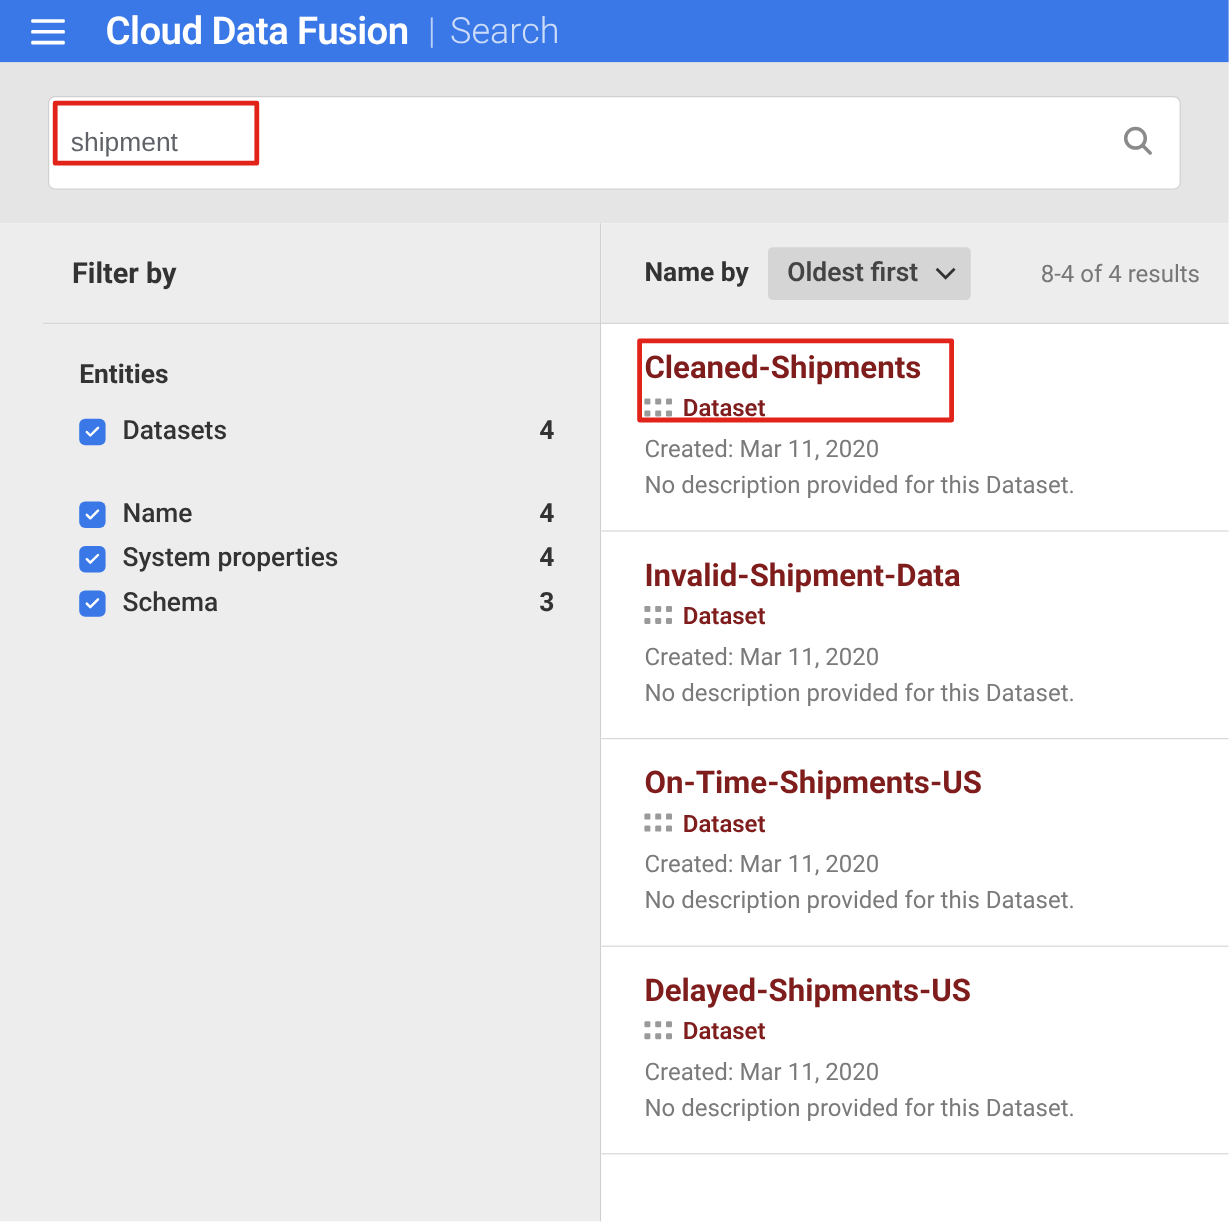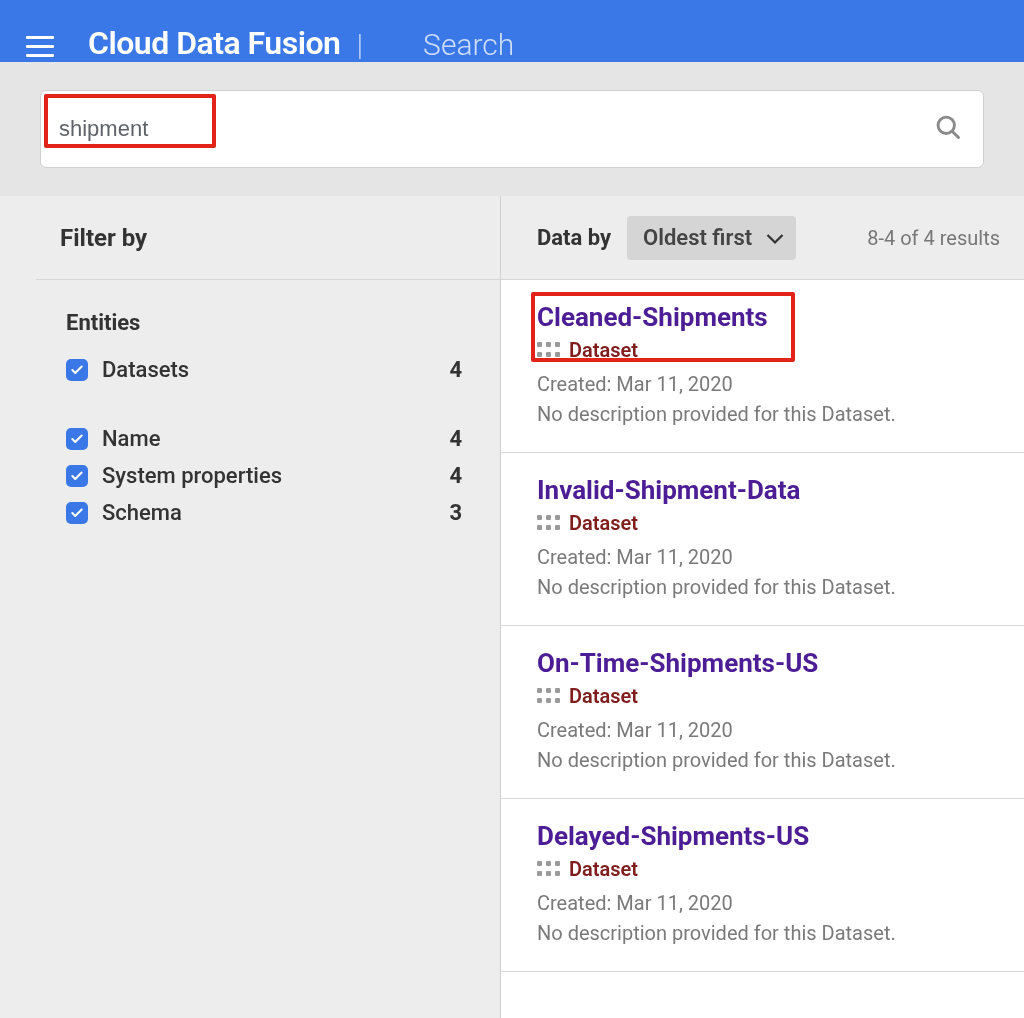--- a/index.html
+++ b/index.html
@@ -2,23 +2,23 @@
 <html><head>
 <meta charset="utf-8">
 <style>
   * { box-sizing: border-box; margin: 0; padding: 0; }
   html, body { width: 1024px; height: 1018px; font-family: -apple-system, BlinkMacSystemFont, "Segoe UI", Roboto, "Helvetica Neue", Arial, sans-serif; color: #333; background: #fff; }
   .app { width: 1024px; height: 1018px; display: flex; flex-direction: column; }
 
   
   .header {
     background: #3b78e7;
-    height: 62px;
+    height: 52px;
     display: flex;
-    align-items: flex-end;
+    align-items: center;
     padding: 0 20px 0 26px;
     color: #fff;
   }
   .hamburger {
     width: 32px; height: 32px; display:flex; flex-direction:column; justify-content:center; gap:6px; cursor:pointer;
   }
   .hamburger span { display:block; height:3px; width:28px; background:#fff; border-radius:1px; }
   .brand {
     margin-left: 30px;
     font-size: 32px;
@@ -29,21 +29,20 @@
   .brand-divider {
     margin: 0 12px 0 16px;
     font-size: 30px;
     font-weight: 300;
     color: rgba(255,255,255,0.65);
   }
   .brand-page {
     font-size: 30px;
     font-weight: 300;
     color: rgba(255,255,255,0.75);
-    margin-left: 48px;
   }
 
   
   .search-strip {
     background: #e5e5e5;
     padding: 28px 40px 28px 40px;
   }
   .search-box-wrap { position: relative; }
   .search-box {
     width: 100%;
@@ -119,21 +118,21 @@
     position:absolute; right:12px; top:50%; transform: translateY(-50%);
   }
   .results-count { margin-left:auto; font-size: 20px; color:#777; }
 
   .result-list { flex:1; overflow:auto; }
   .result-item {
     padding: 22px 28px 26px 36px;
     border-bottom: 1px solid #d8d8d8;
     position: relative;
   }
-  .result-title { font-size: 26px; font-weight: 700; color:#4c1d95; }
+  .result-title { font-size: 26px; font-weight: 700; color:#7f1d1d; }
   .result-type-row { display:flex; align-items:center; gap:8px; margin-top:6px; color:#7a7a7a; }
   .result-type { font-size: 20px; font-weight:600; color:#7f1d1d; }
   .dots-icon {
     width: 24px; height: 16px; display:grid; grid-template-columns: repeat(3,1fr); grid-template-rows: repeat(2,1fr); gap:3px;
   }
   .dots-icon span { width:5px; height:5px; background:#9a9a9a; border-radius:1px; display:block; }
   .result-meta { font-size: 20px; color:#7a7a7a; margin-top:10px; }
   .result-desc { font-size: 20px; color:#7a7a7a; margin-top:6px; }
 
   .highlight-red-result {
@@ -231,21 +230,21 @@
             </div>
             <span class="filter-count">3</span>
           </div>
         </div>
 
       </div>
     </div>
 
     <div class="results">
       <div class="results-header">
-        <span class="sort-label">Data by</span>
+        <span class="sort-label">Name by</span>
         <div class="sort-select">
           <span>Oldest first</span>
           <span class="caret">
             <svg width="18" height="12" viewBox="0 0 24 16">
                 <path d="M2 2 L12 12 L22 2" fill="none" stroke="#333" stroke-width="3"></path>
               </svg>
           </span>
         </div>
         <span class="results-count">8-4 of 4 results</span>
       </div>

